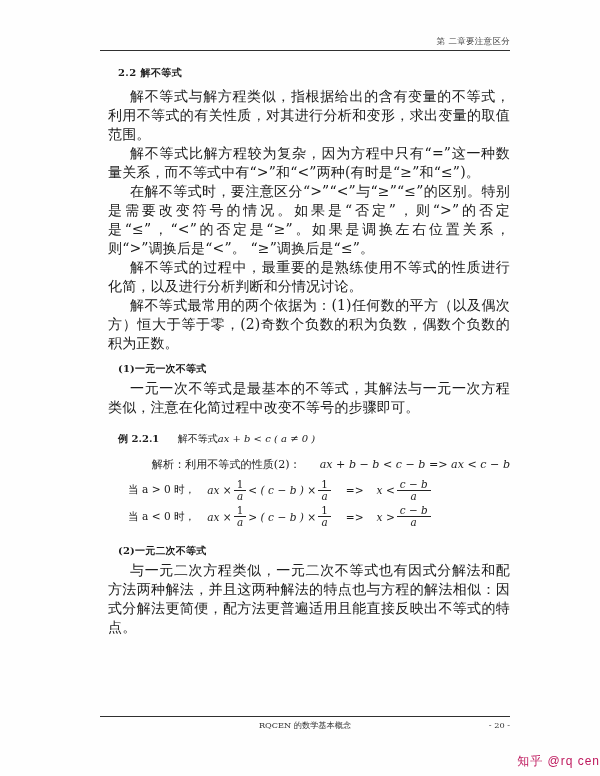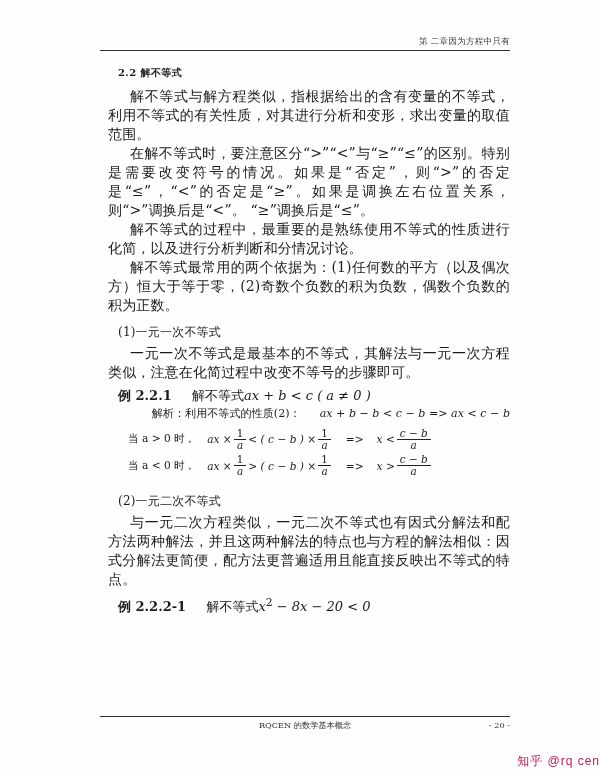--- a/index.html
+++ b/index.html
@@ -53,37 +53,37 @@
     width: 410px;
   }
 
   h2.sec-title {
     font-size: 10px;
     font-weight: bold;
     margin: 6px 0 7px 18px;
     letter-spacing: .4px;
   }
   h3.sub-title {
-    font-size: 12px;
-    font-weight: normal;
+    font-size: 10px;
+    font-weight: bold;
     margin: 9px 0 3px 18px;
     letter-spacing: .2px;
   }
   p.para {
     font-size: 14px;
     line-height: 19px;
     margin: 0 0 0 8px;
     text-indent: 22px;
     text-align: justify;
     text-justify: inter-ideograph;
     letter-spacing: .15px;
   }
   .example-head {
-    font-size: 13px;
-    line-height: 13px;
+    font-size: 10px;
+    line-height: 29px;
     margin: 7px 0 0 18px;
   }
   .example-head .ex-label {
     font-weight: bold;
   }
   .solution {
     font-size: 11.1px;
     line-height: 20.5px;
     margin: 2px 0 0 28px;
     text-align: right;
@@ -152,29 +152,30 @@
     user-select: none;
   }
 </style>
 </head>
 <body>
 
 <div class="page">
 
   <div class="header">
     <span>第 二章</span>
-    <span>因为方程中只有</span>
+    <span>要注意区分</span>
   </div>
   <div class="header-rule"></div>
 
   <div class="content">
 
     <h2 class="sec-title">2.2  解不等式</h2>
 
     <p class="para">解不等式与解方程类似，指根据给出的含有变量的不等式，利用不等式的有关性质，对其进行分析和变形，求出变量的取值范围。</p>
+    <p class="para">解不等式比解方程较为复杂，因为方程中只有“=”这一种数量关系，而不等式中有“&gt;”和“&lt;”两种(有时是“≥”和“≤”)。</p>
     <p class="para">在解不等式时，要注意区分“&gt;”“&lt;”与“≥”“≤”的区别。特别是需要改变符号的情况。如果是“否定”，则“&gt;”的否定是“≤”，“&lt;”的否定是“≥”。如果是调换左右位置关系，则“&gt;”调换后是“&lt;”。 “≥”调换后是“≤”。</p>
     <p class="para">解不等式的过程中，最重要的是熟练使用不等式的性质进行化简，以及进行分析判断和分情况讨论。</p>
     <p class="para">解不等式最常用的两个依据为：(1)任何数的平方（以及偶次方）恒大于等于零，(2)奇数个负数的积为负数，偶数个负数的积为正数。</p>
 
     <h3 class="sub-title">(1)一元一次不等式</h3>
     <p class="para">一元一次不等式是最基本的不等式，其解法与一元一次方程类似，注意在化简过程中改变不等号的步骤即可。</p>
 
     <div class="example-head">
       <span class="ex-label">例 2.2.1</span>
       <span class="gap-sm"></span>
@@ -229,25 +230,20 @@
       <span class="mi">x &gt;</span>
       <span class="frac">
         <span class="num mi">c − b</span>
         <span class="den mi">a</span>
       </span>
     </div>
 
     <h3 class="sub-title" style="margin-top:16px">(2)一元二次不等式</h3>
     <p class="para">与一元二次方程类似，一元二次不等式也有因式分解法和配方法两种解法，并且这两种解法的特点也与方程的解法相似：因式分解法更简便，配方法更普遍适用且能直接反映出不等式的特点。</p>
 
-    <div class="example-head">
-      <span class="ex-label">例 2.2.2-1</span>
-      <span class="gap-sm"></span>
-      <span>解不等式</span><span class="mi">x</span><sup class="mn">2</sup><span class="mi"> − 8x − 20 &lt; 0</span>
-    </div>
 
   </div>
 
   <div class="footer-rule"></div>
   <div class="footer">
     <span class="footer-center">RQCEN 的数学基本概念</span>
     <span class="footer-page">- 20 -</span>
   </div>
 
   <div class="watermark">知乎 @rq cen</div>

